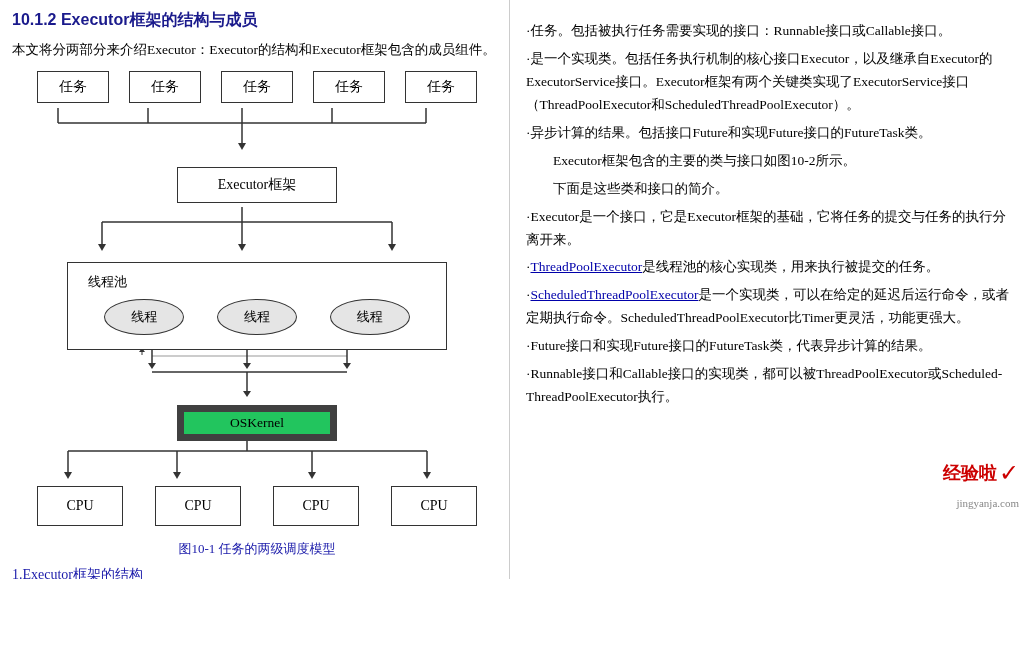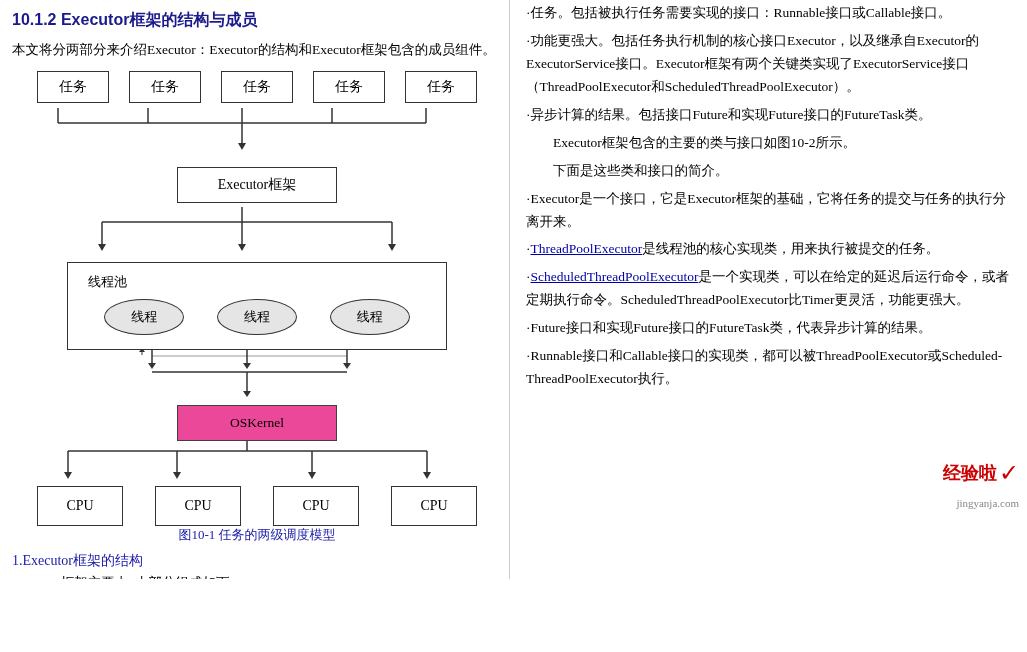--- a/index.html
+++ b/index.html
@@ -21,21 +21,21 @@
       padding: 10px 12px;
       border-right: 1px solid #ccc;
       overflow: hidden;
       position: relative;
     }
 
     
     .right-panel {
       width: 517px;
       height: 520px;
-      padding: 2px 16px;
+      padding: 20px 16px;
       overflow: hidden;
       font-size: 13.5px;
       line-height: 1.65;
       position: relative;
     }
 
     
     .section-title {
       font-size: 16px;
       font-weight: bold;
@@ -116,29 +116,29 @@
       height: 36px;
       display: flex;
       align-items: center;
       justify-content: center;
       font-size: 13px;
       background: #e5e5e5;
     }
 
     
     .oskernel-box {
-      border: 1px solid #404040;
+      border: 7px solid #404040;
       width: 160px;
       height: 36px;
       display: flex;
       align-items: center;
       justify-content: center;
       font-size: 13.5px;
       margin: 0 auto;
-      background: #ec4899;
+      background: #22c55e;
     }
 
     
     .cpu-row {
       display: flex;
       justify-content: space-around;
       width: 440px;
       margin: 0 auto;
       gap: 32px;
     }
@@ -152,21 +152,21 @@
       justify-content: center;
       font-size: 14px;
       background: #fff;
     }
 
     
     .fig-caption {
       text-align: center;
       color: #1a1aaa;
       font-size: 13px;
-      margin-top: 0;
+      margin-top: 14px;
     }
 
     
     .bottom-section-title {
       color: #1a1aaa;
       font-size: 14px;
       margin-top: 8px;
     }
 
     .bottom-text {
@@ -354,21 +354,21 @@
     <div class="fig-caption">图10-1  任务的两级调度模型</div>
   </div>
 
   <div class="bottom-section-title">1.Executor框架的结构</div>
   <p class="bottom-text">Executor框架主要由3大部分组成如下。</p>
 </div>
 
 <div class="right-panel">
   <p class="para">·任务。包括被执行任务需要实现的接口：Runnable接口或Callable接口。</p>
 
-  <p class="para">·功能更强大。包括任务执行机制的核心接口Executor，以及继承自Executor的ExecutorService接口。Executor框架有两个关键类实现了ExecutorService接口（ThreadPoolExecutor和ScheduledThreadPoolExecutor）。</p>
+  <p class="para">·是一个实现类。包括任务执行机制的核心接口Executor，以及继承自Executor的ExecutorService接口。Executor框架有两个关键类实现了ExecutorService接口（ThreadPoolExecutor和ScheduledThreadPoolExecutor）。</p>
 
   <p class="para">·异步计算的结果。包括接口Future和实现Future接口的FutureTask类。</p>
 
   <p class="para" style="text-indent:2em;">Executor框架包含的主要的类与接口如图10-2所示。</p>
 
   <p class="para" style="text-indent:2em;">下面是这些类和接口的简介。</p>
 
   <p class="para">·Executor是一个接口，它是Executor框架的基础，它将任务的提交与任务的执行分离开来。</p>
 
   <p class="para">·<span class="underline-blue">ThreadPoolExecutor</span>是线程池的核心实现类，用来执行被提交的任务。</p>

